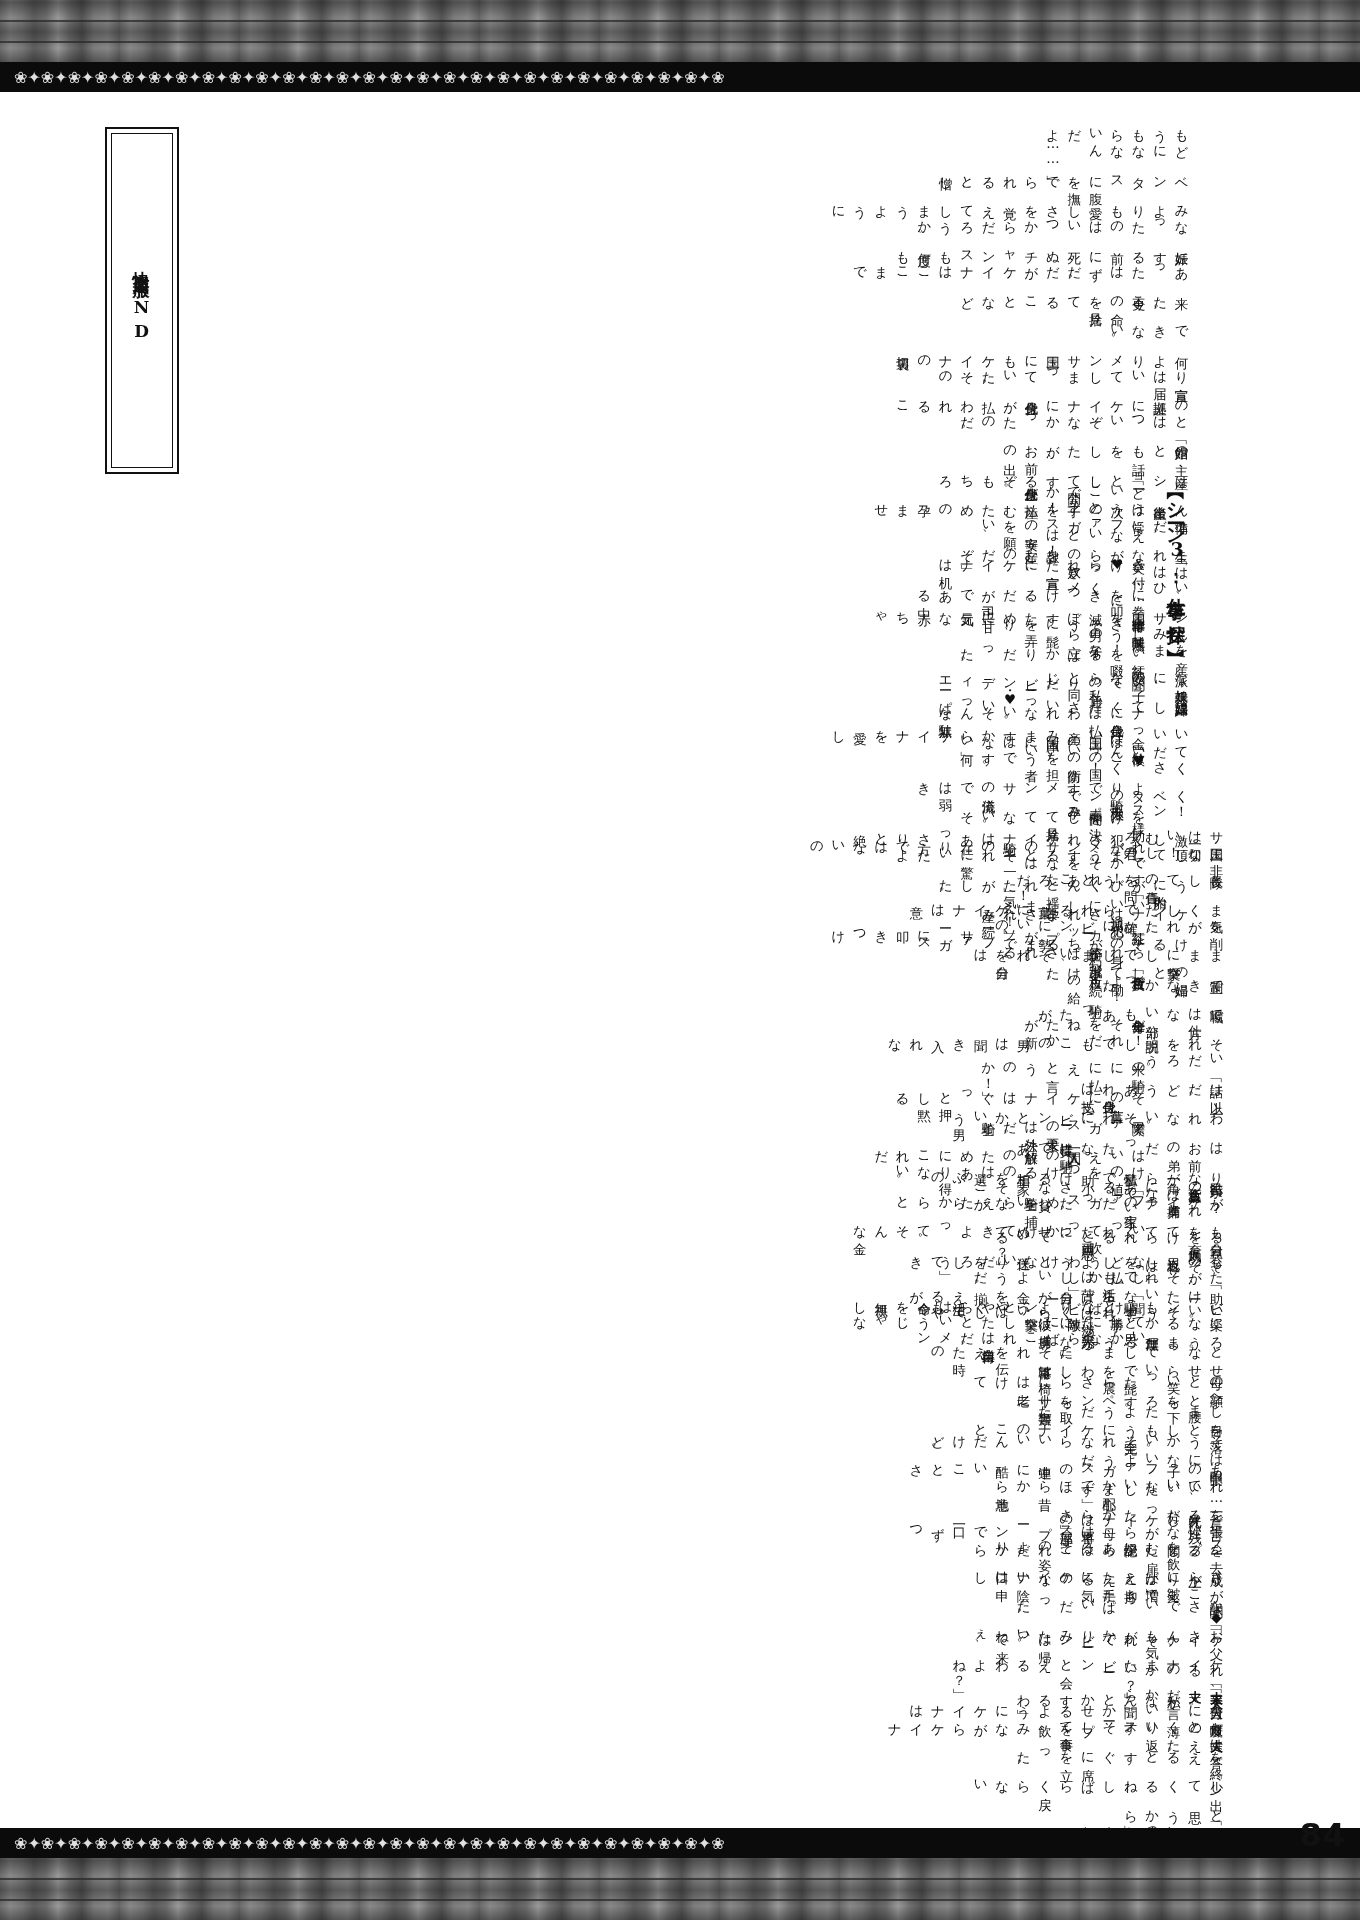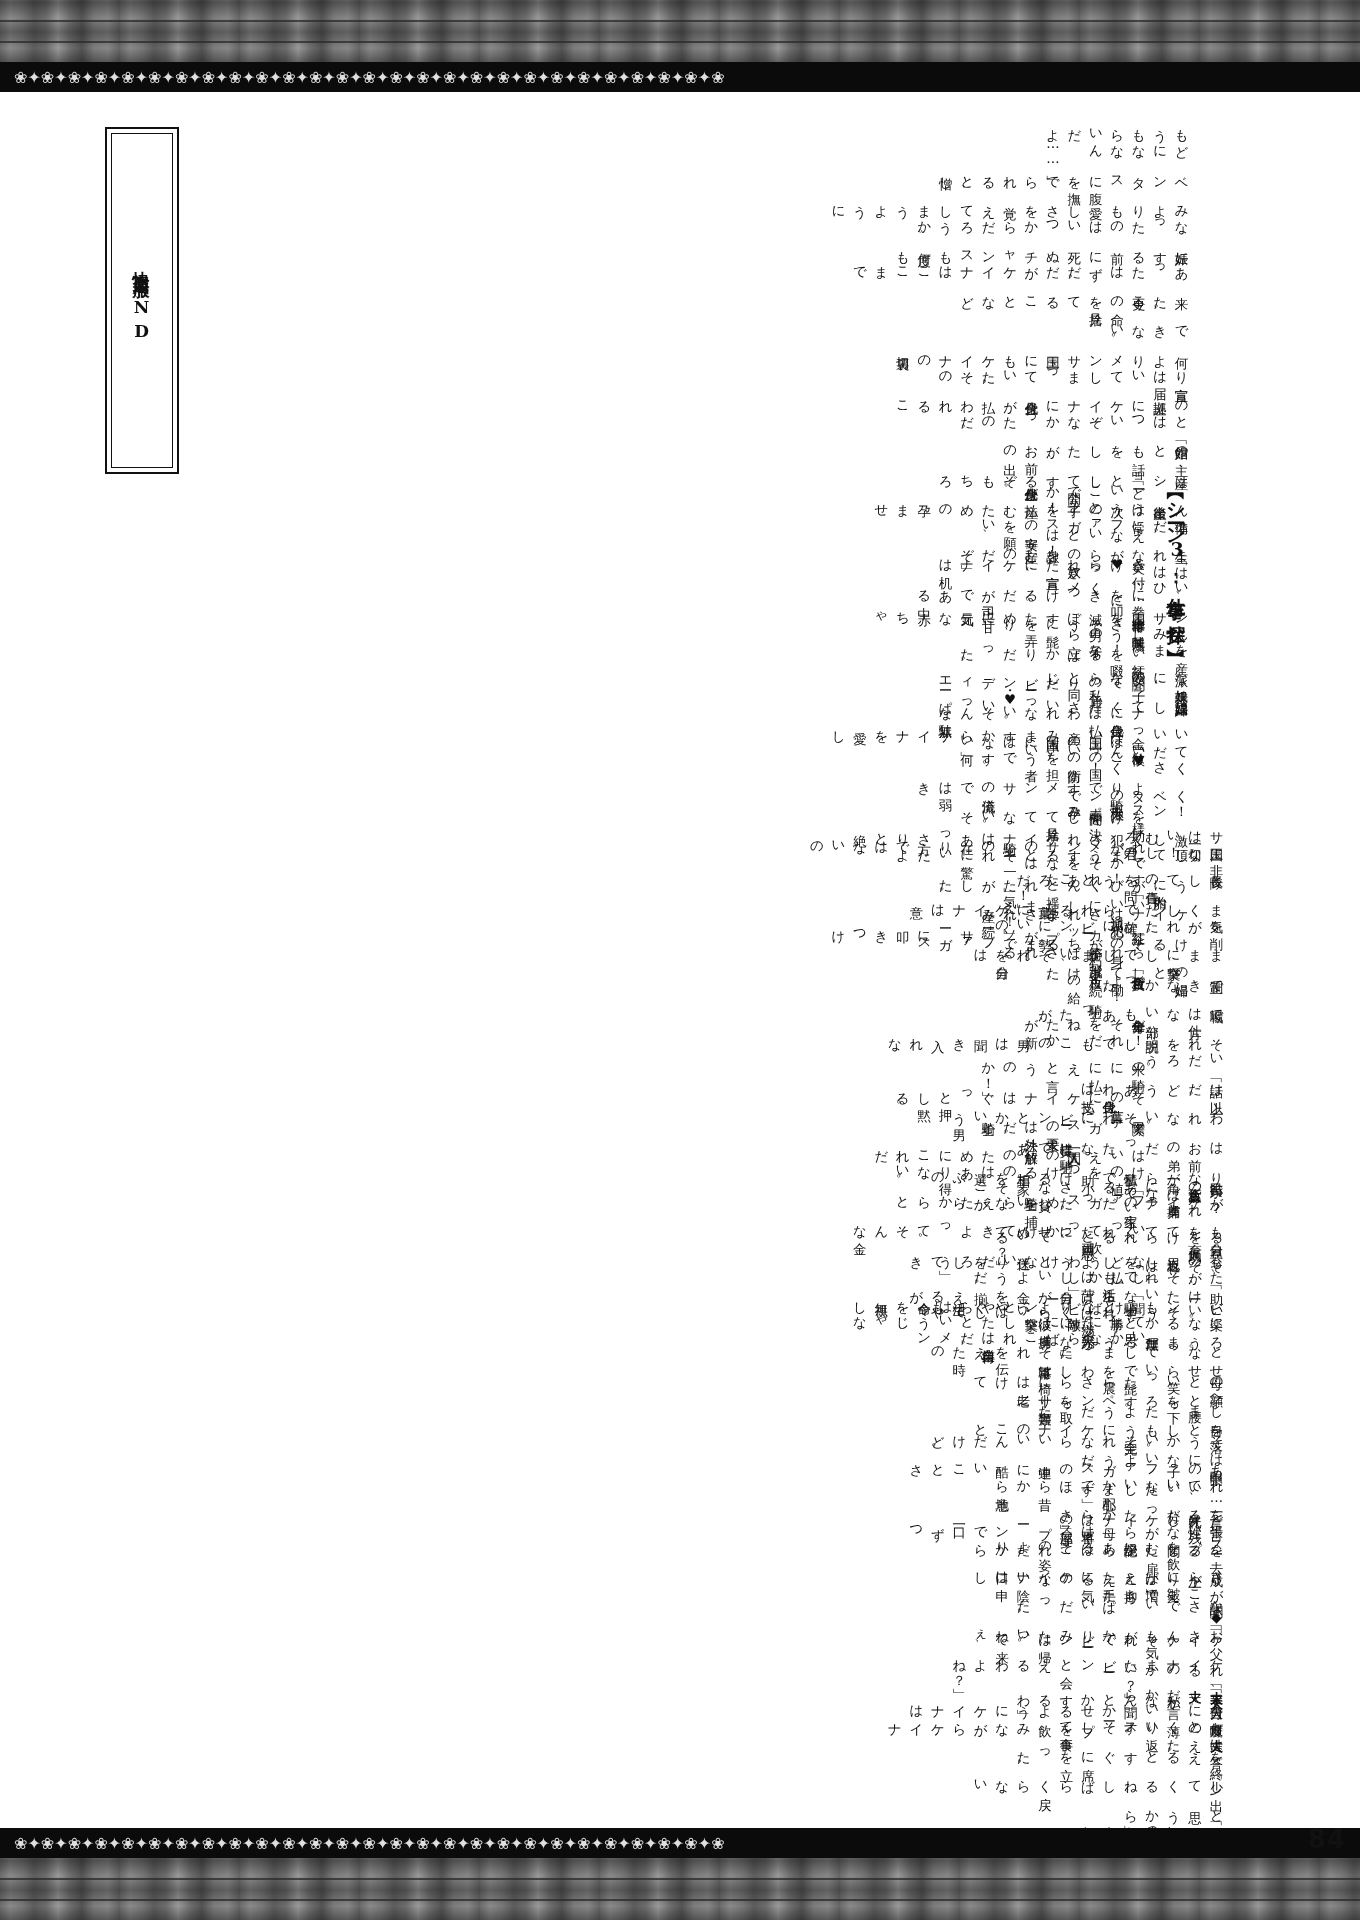--- a/index.html
+++ b/index.html
@@ -89,21 +89,21 @@
     writing-mode:vertical-rl;
     text-orientation:upright;
     font-size:17px;
     letter-spacing:4px;
     font-weight:bold;
   }
 
   .page-num{
     position:absolute;right:14px;bottom:66px;
     font-family:"DejaVu Sans",sans-serif;
-    font-size:26px;font-weight:bold;color:#111;
+    font-size:32px;font-weight:bold;color:#111;
     letter-spacing:1px;
   }
 </style>
 </head>
 <body>
 
 <div class="stone-top">
   <div class="stone-brickline" style="top:20px;"></div>
   <div class="stone-brickline" style="top:41px;"></div>
 </div>

